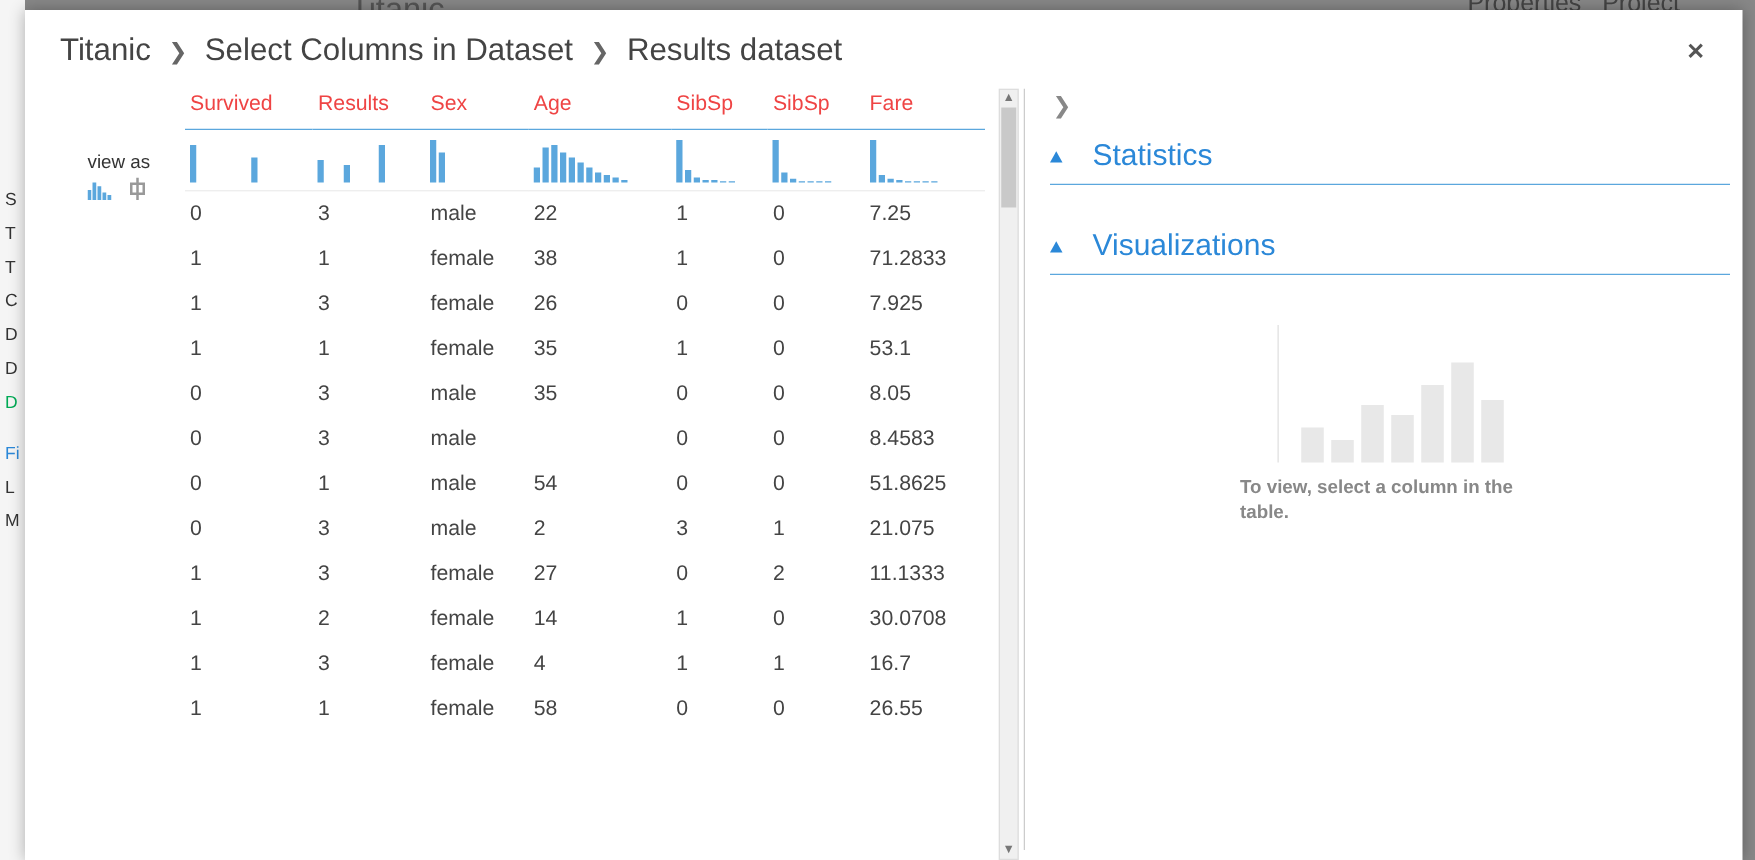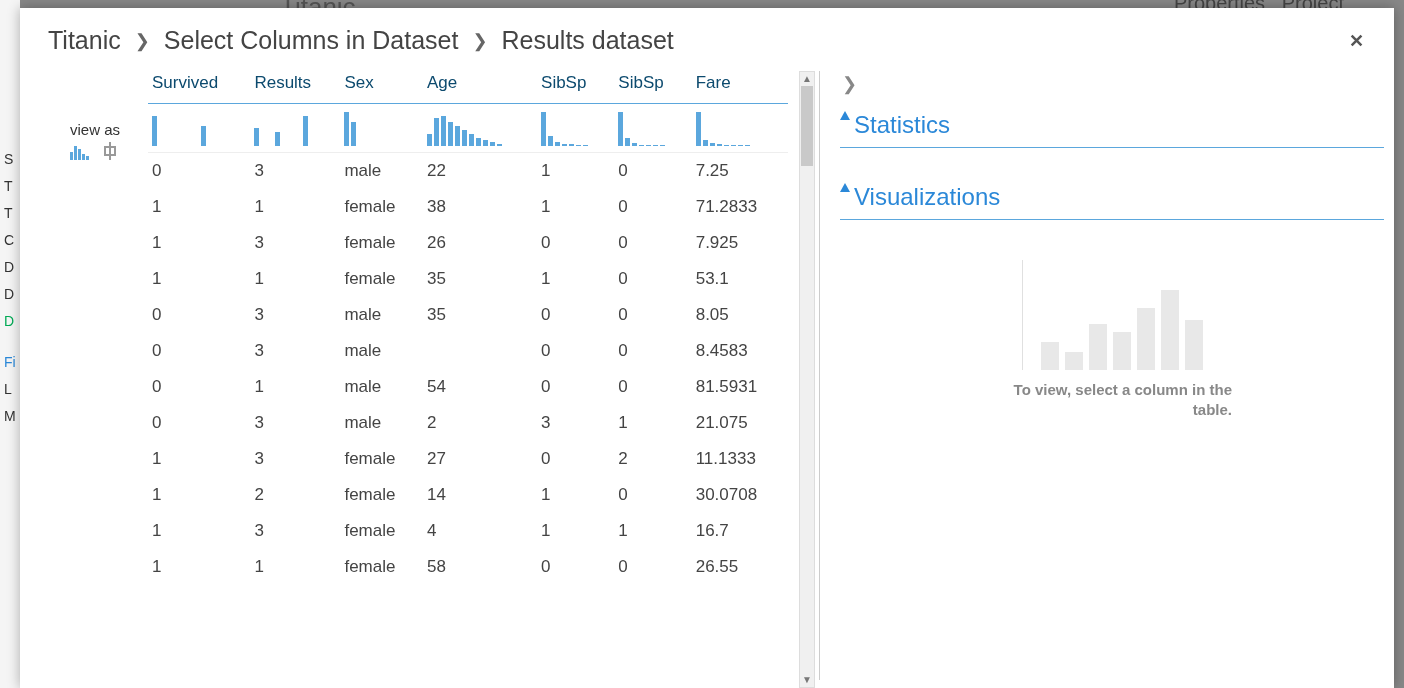--- a/index.html
+++ b/index.html
@@ -113,21 +113,21 @@
     }
     .grid-table {
       border-collapse: collapse;
       width: 100%;
       max-width: 640px;
     }
     .grid-table thead th {
       text-align: left;
       font-weight: 400;
       font-size: 17px;
-      color: #0c4a6e;
+      color: #ef4444;
       padding: 10px 8px 10px 4px;
       border-bottom: 1px solid #5ba7dd;
     }
     .hist-row td {
       padding: 6px 8px 6px 4px;
       border-bottom: 1px solid #eee;
       vertical-align: bottom;
     }
     .grid-table tbody.data td {
       padding: 8px 8px 8px 4px;
@@ -177,40 +177,41 @@
       padding: 6px 10px 0 20px;
       overflow: hidden;
     }
     .chev {
       color: #888;
       font-size: 18px;
       padding: 4px 2px 12px;
     }
     .section-head {
       display: flex;
-      gap: 4px;
+      align-items: center;
+      gap: 24px;
       border-bottom: 1px solid #5ba7dd;
       padding: 4px 0 8px;
       margin-bottom: 31px;
       cursor: pointer;
     }
     .tri {
       width: 0; height: 0;
       border-left: 5px solid transparent;
       border-right: 5px solid transparent;
       border-bottom: 9px solid #2b88d8;
       transform: rotate(0deg);
     }
     .section-title {
       color: #2b88d8;
       font-size: 24px;
       font-weight: 400;
     }
     .viz-placeholder {
-      text-align: right;
+      text-align: left;
       margin-top: 40px;
       color: #999;
     }
     .viz-bars {
       display: flex;
       align-items: flex-end;
       gap: 6px;
       height: 110px;
       justify-content: center;
       margin-bottom: 10px;
@@ -438,21 +439,21 @@
                 <td>0</td>
                 <td>8.4583</td>
               </tr>
               <tr>
                 <td>0</td>
                 <td>1</td>
                 <td>male</td>
                 <td>54</td>
                 <td>0</td>
                 <td>0</td>
-                <td>81.5931</td>
+                <td>51.8625</td>
               </tr>
               <tr>
                 <td>0</td>
                 <td>3</td>
                 <td>male</td>
                 <td>2</td>
                 <td>3</td>
                 <td>1</td>
                 <td>21.075</td>
               </tr>

